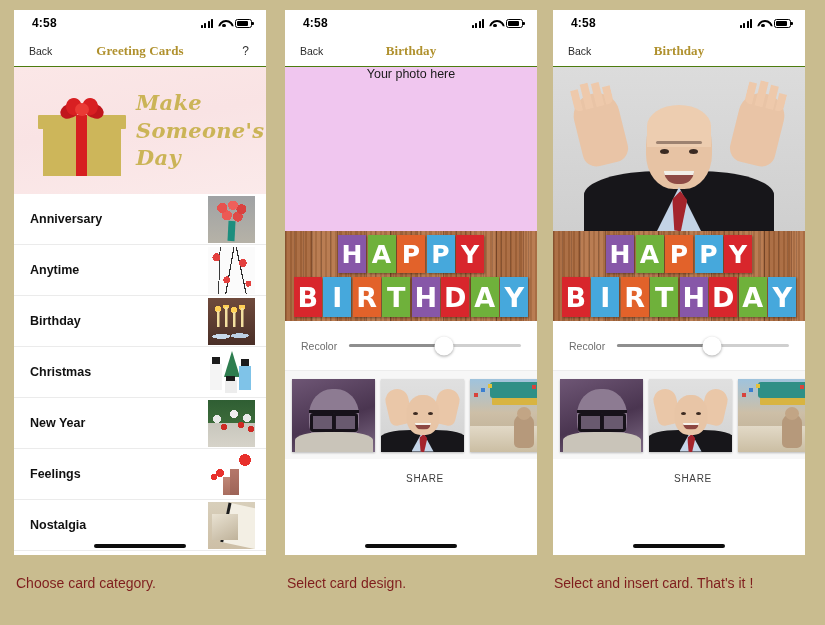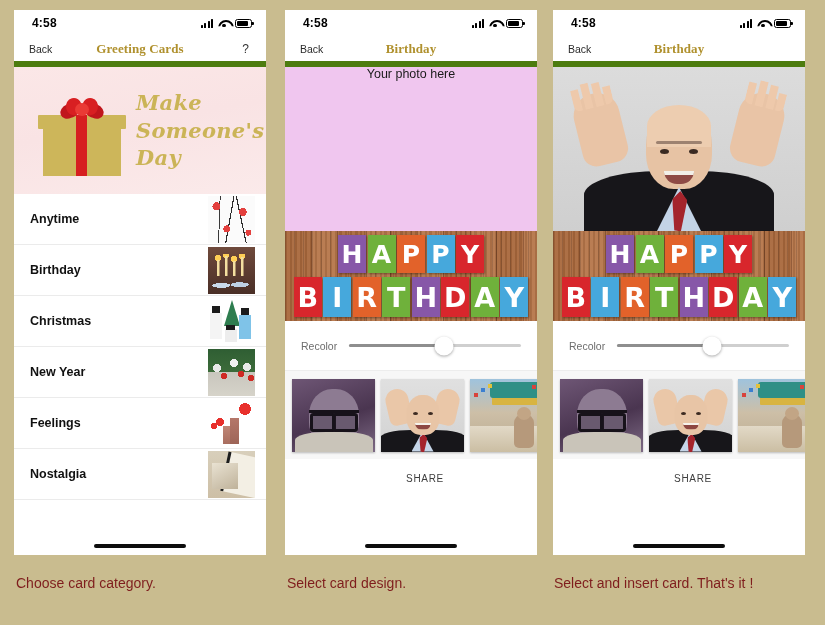--- a/index.html
+++ b/index.html
@@ -59,21 +59,21 @@
     content: ""; position: absolute; right: -3px; top: 2.6px;
     width: 1.6px; height: 3.4px; background: #000; border-radius: 0 1px 1px 0;
   }
 
   
   .navbar {
     height: 31px; flex: 0 0 31px;
     position: relative;
     display: flex; align-items: center;
     background: #fff;
-    border-bottom: 6px solid #4d7c0f;
+    border-bottom: 1px solid #4d7c0f;
   }
   .nav-back {
     position: absolute; left: 15px; font-size: 10.5px; color: #2b2b2b;
   }
   .nav-title {
     position: absolute; left: 0; right: 0; text-align: center;
     font-family: "Liberation Serif", serif;
     font-size: 13px; color: #b0912e; font-weight: bold; letter-spacing: .1px;
   }
   .nav-help { position: absolute; right: 17px; font-size: 12px; color: #333; }
@@ -489,20 +489,24 @@
           </div>
       </div>
       <div class="hero-text">
         <div>Make</div>
           <div>Someone's</div>
           <div>Day</div>
       </div>
     </div>
 
     <div class="cardlist">
+      <div class="cat-row">
+        <span class="cat-label">Anniversary</span>
+        <span class="thumb th-roses"></span>
+      </div>
       <div class="cat-row">
         <span class="cat-label">Anytime</span>
         <span class="thumb th-floral"></span>
       </div>
       <div class="cat-row">
         <span class="cat-label">Birthday</span>
         <span class="thumb th-candles"></span>
       </div>
       <div class="cat-row">
         <span class="cat-label">Christmas</span>

